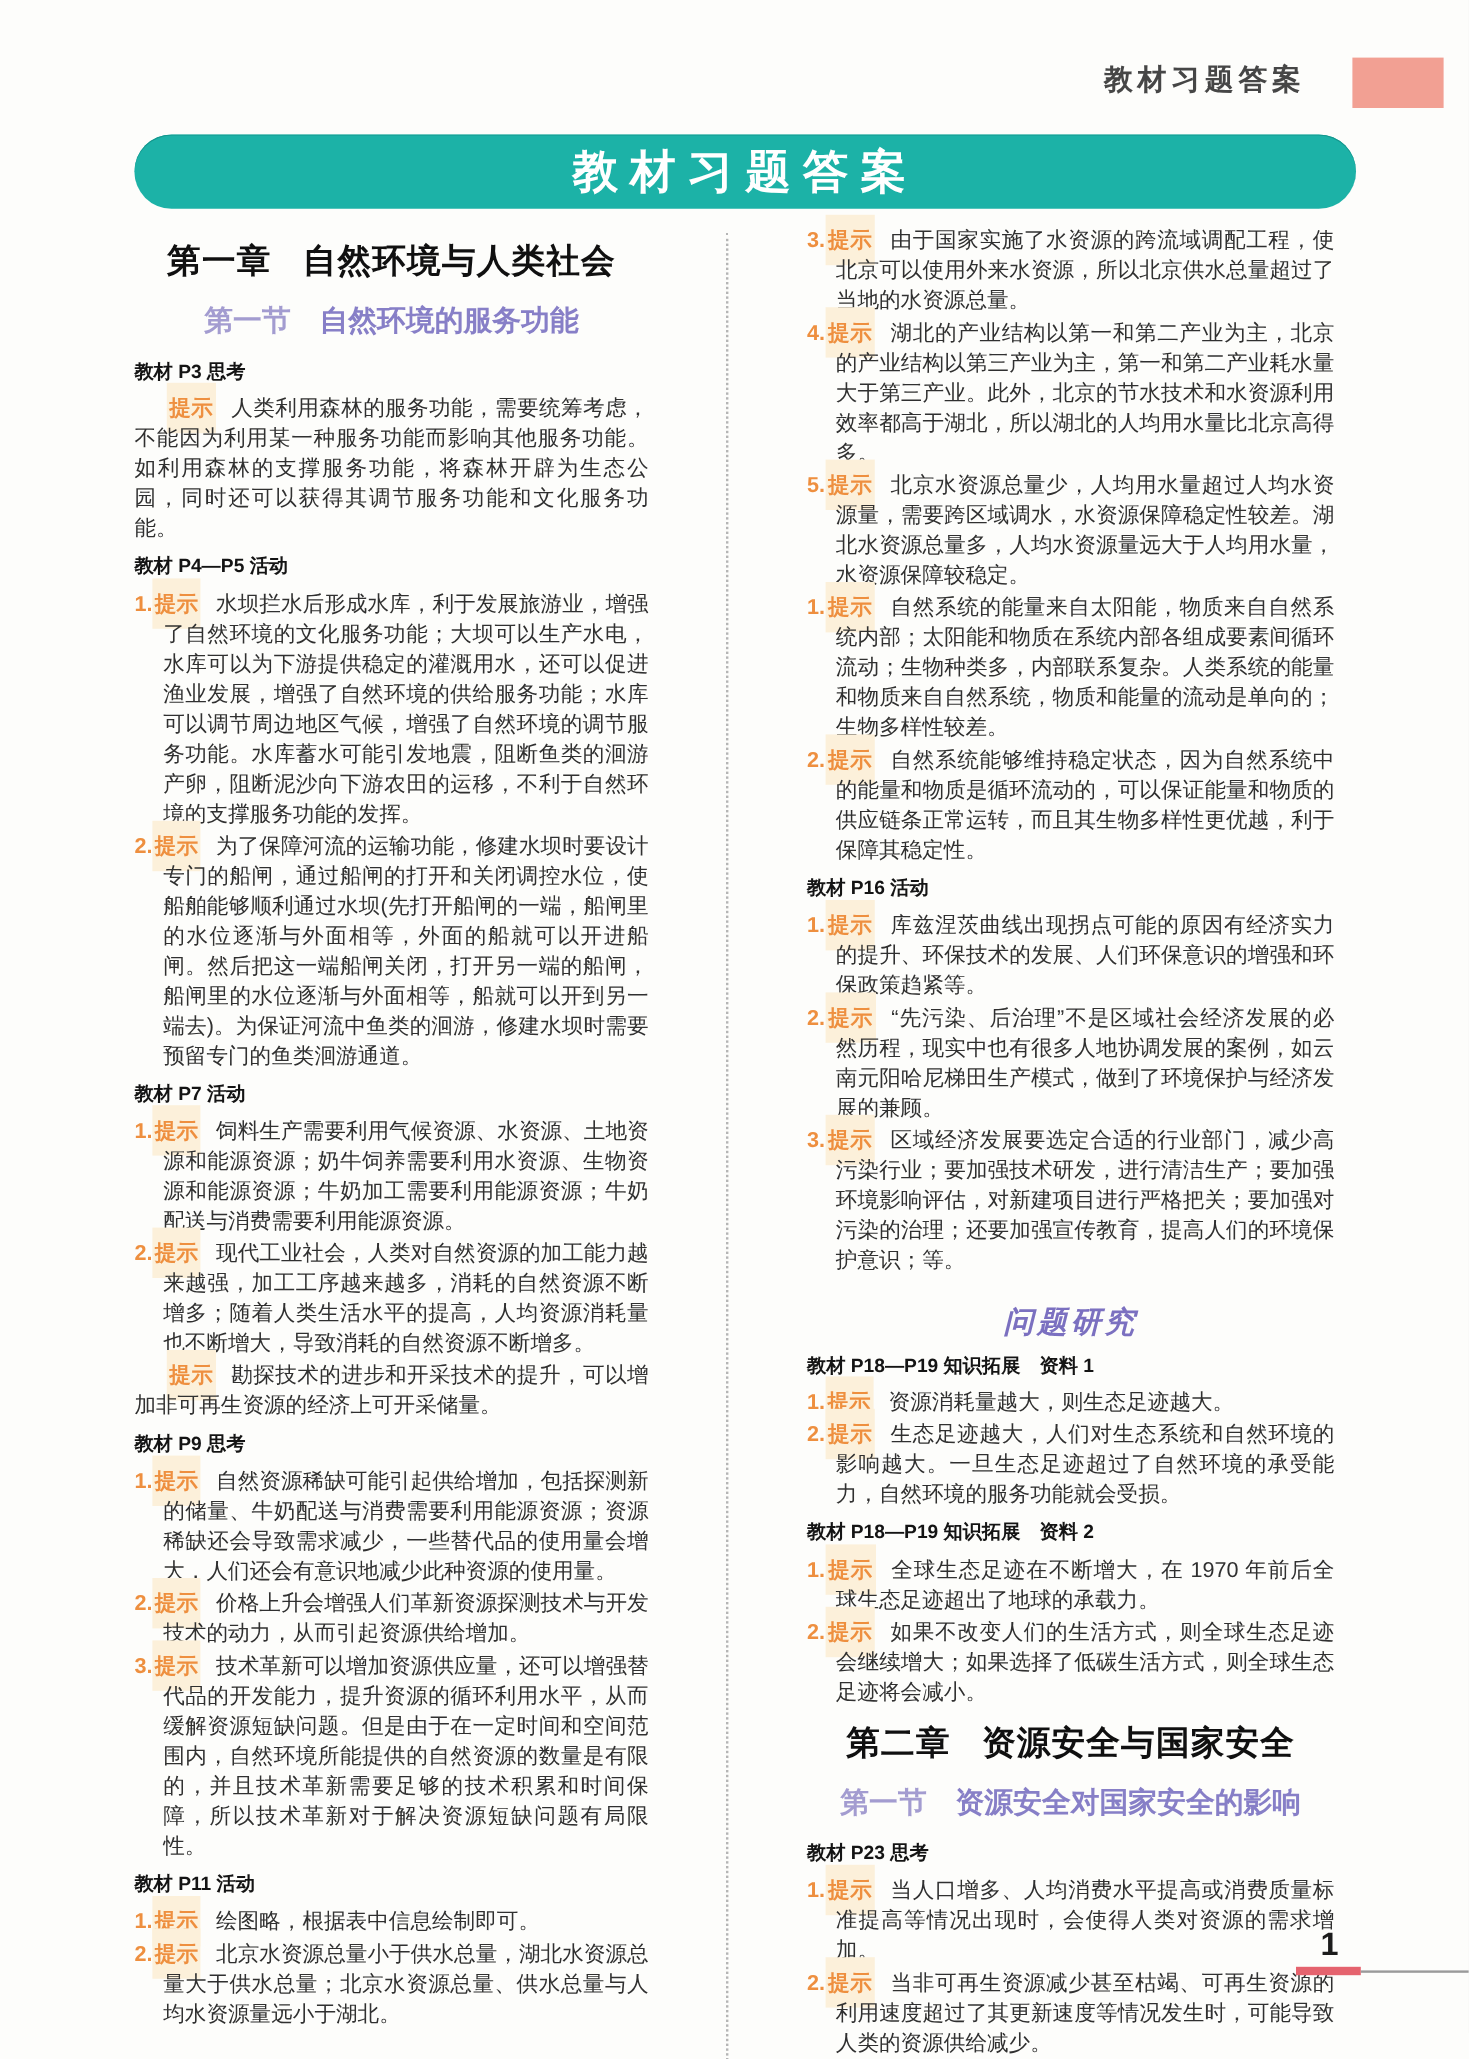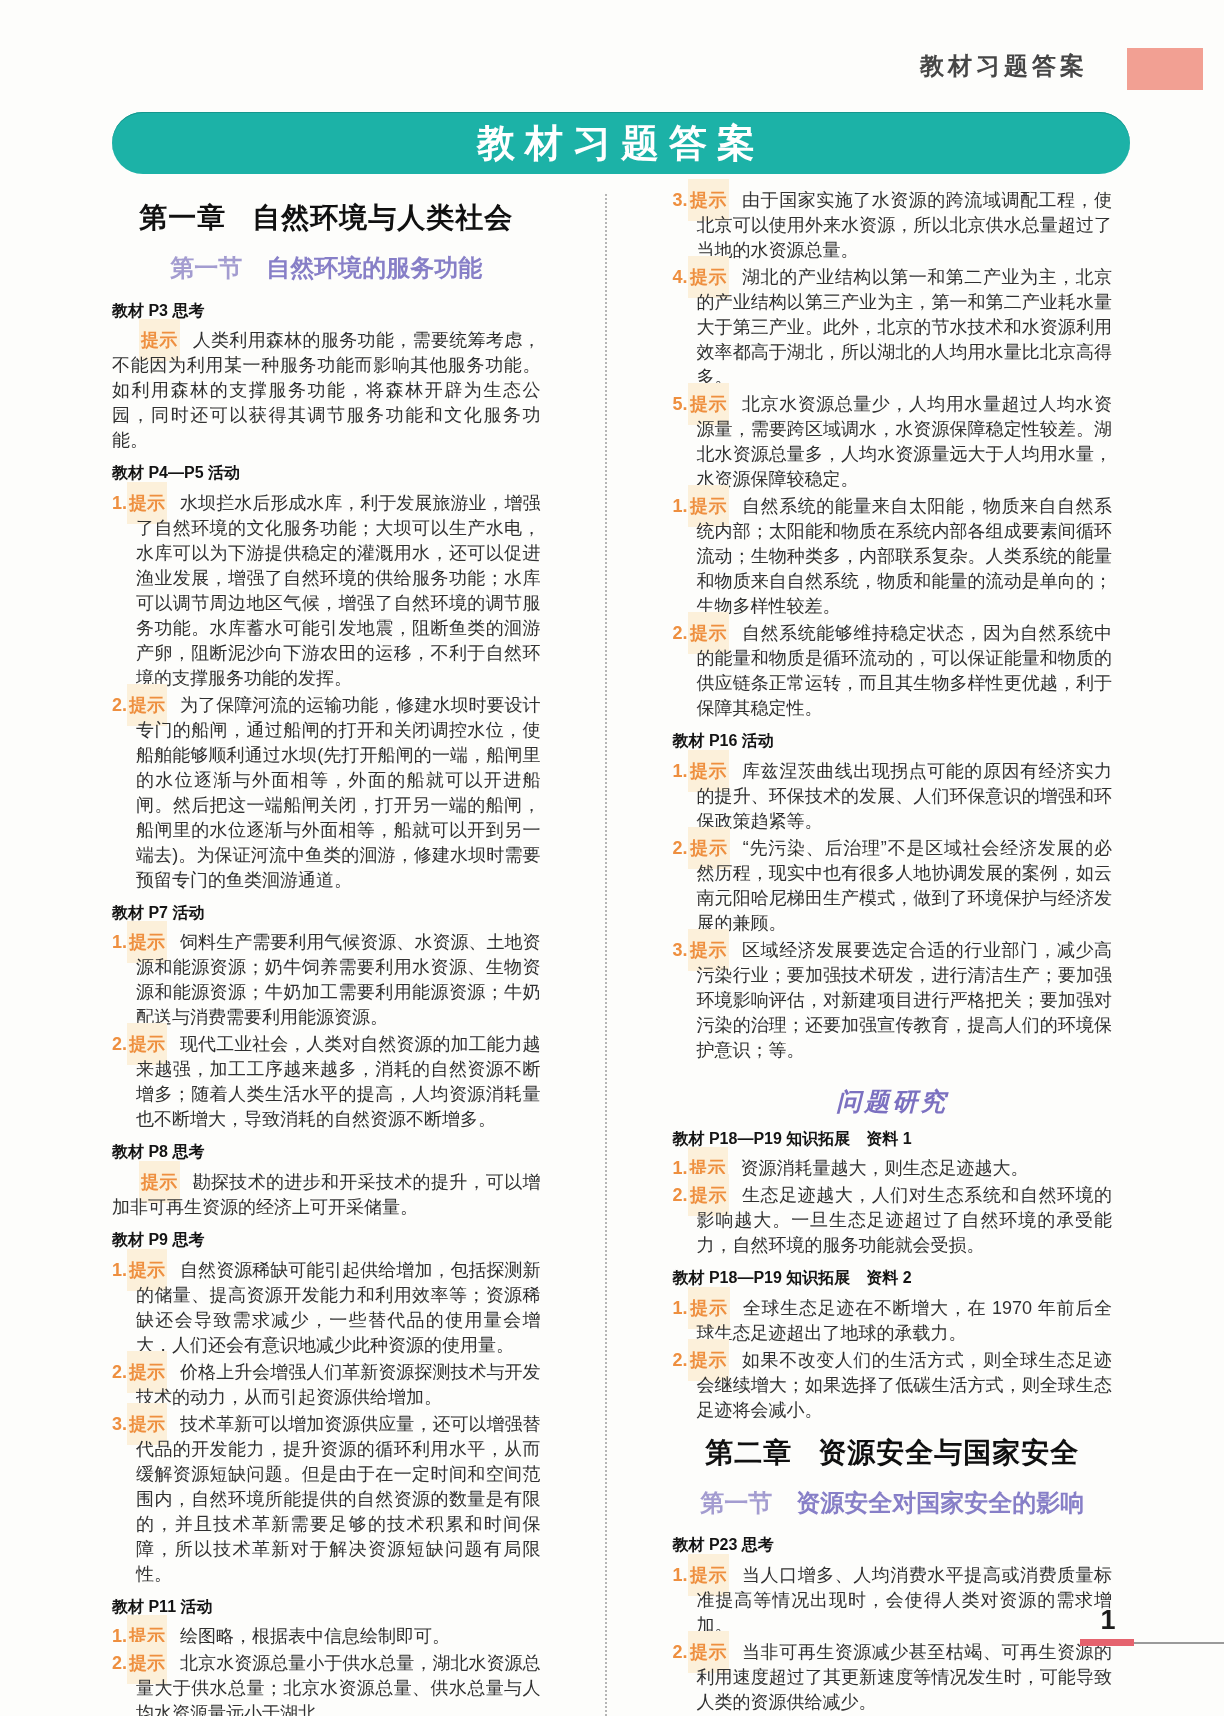--- a/index.html
+++ b/index.html
@@ -105,24 +105,23 @@
         <div class="chapter-title"><span class="chapter-prefix">第一章</span><span class="chapter-text">自然环境与人类社会</span></div>
         <div class="section-title"><span class="section-prefix">第一节</span><span class="section-text">自然环境的服务功能</span></div>
         <div class="subheader">教材 P3 思考</div>
         <div class="tip plain"><span class="tip-label">提示</span><span class="tip-text">人类利用森林的服务功能，需要统筹考虑，不能因为利用某一种服务功能而影响其他服务功能。如利用森林的支撑服务功能，将森林开辟为生态公园，同时还可以获得其调节服务功能和文化服务功能。</span></div>
         <div class="subheader">教材 P4—P5 活动</div>
         <div class="tip numbered"><span class="tip-number">1.</span><span class="tip-label">提示</span><span class="tip-text">水坝拦水后形成水库，利于发展旅游业，增强了自然环境的文化服务功能；大坝可以生产水电，水库可以为下游提供稳定的灌溉用水，还可以促进渔业发展，增强了自然环境的供给服务功能；水库可以调节周边地区气候，增强了自然环境的调节服务功能。水库蓄水可能引发地震，阻断鱼类的洄游产卵，阻断泥沙向下游农田的运移，不利于自然环境的支撑服务功能的发挥。</span></div>
         <div class="tip numbered"><span class="tip-number">2.</span><span class="tip-label">提示</span><span class="tip-text">为了保障河流的运输功能，修建水坝时要设计专门的船闸，通过船闸的打开和关闭调控水位，使船舶能够顺利通过水坝(先打开船闸的一端，船闸里的水位逐渐与外面相等，外面的船就可以开进船闸。然后把这一端船闸关闭，打开另一端的船闸，船闸里的水位逐渐与外面相等，船就可以开到另一端去)。为保证河流中鱼类的洄游，修建水坝时需要预留专门的鱼类洄游通道。</span></div>
         <div class="subheader">教材 P7 活动</div>
         <div class="tip numbered"><span class="tip-number">1.</span><span class="tip-label">提示</span><span class="tip-text">饲料生产需要利用气候资源、水资源、土地资源和能源资源；奶牛饲养需要利用水资源、生物资源和能源资源；牛奶加工需要利用能源资源；牛奶配送与消费需要利用能源资源。</span></div>
         <div class="tip numbered"><span class="tip-number">2.</span><span class="tip-label">提示</span><span class="tip-text">现代工业社会，人类对自然资源的加工能力越来越强，加工工序越来越多，消耗的自然资源不断增多；随着人类生活水平的提高，人均资源消耗量也不断增大，导致消耗的自然资源不断增多。</span></div>
-        <div class="subheader">教材 P8 思考</div>
         <div class="tip plain"><span class="tip-label">提示</span><span class="tip-text">勘探技术的进步和开采技术的提升，可以增加非可再生资源的经济上可开采储量。</span></div>
         <div class="subheader">教材 P9 思考</div>
-        <div class="tip numbered"><span class="tip-number">1.</span><span class="tip-label">提示</span><span class="tip-text">自然资源稀缺可能引起供给增加，包括探测新的储量、提高资源开发能力和利用效率等；资源稀缺还会导致需求减少，一些替代品的使用量会增大，人们还会有意识地减少此种资源的使用量。</span></div>
+        <div class="tip numbered"><span class="tip-number">1.</span><span class="tip-label">提示</span><span class="tip-text">自然资源稀缺可能引起供给增加，包括探测新的储量、牛奶配送与消费需要利用能源资源；资源稀缺还会导致需求减少，一些替代品的使用量会增大，人们还会有意识地减少此种资源的使用量。</span></div>
         <div class="tip numbered"><span class="tip-number">2.</span><span class="tip-label">提示</span><span class="tip-text">价格上升会增强人们革新资源探测技术与开发技术的动力，从而引起资源供给增加。</span></div>
         <div class="tip numbered"><span class="tip-number">3.</span><span class="tip-label">提示</span><span class="tip-text">技术革新可以增加资源供应量，还可以增强替代品的开发能力，提升资源的循环利用水平，从而缓解资源短缺问题。但是由于在一定时间和空间范围内，自然环境所能提供的自然资源的数量是有限的，并且技术革新需要足够的技术积累和时间保障，所以技术革新对于解决资源短缺问题有局限性。</span></div>
         <div class="subheader">教材 P11 活动</div>
         <div class="tip numbered"><span class="tip-number">1.</span><span class="tip-label">提示</span><span class="tip-text">绘图略，根据表中信息绘制即可。</span></div>
         <div class="tip numbered"><span class="tip-number">2.</span><span class="tip-label">提示</span><span class="tip-text">北京水资源总量小于供水总量，湖北水资源总量大于供水总量；北京水资源总量、供水总量与人均水资源量远小于湖北。</span></div>
       </div>
     <div class="divider"></div>
     <div class="column right">
         <div class="tip numbered"><span class="tip-number">3.</span><span class="tip-label">提示</span><span class="tip-text">由于国家实施了水资源的跨流域调配工程，使北京可以使用外来水资源，所以北京供水总量超过了当地的水资源总量。</span></div>
         <div class="tip numbered"><span class="tip-number">4.</span><span class="tip-label">提示</span><span class="tip-text">湖北的产业结构以第一和第二产业为主，北京的产业结构以第三产业为主，第一和第二产业耗水量大于第三产业。此外，北京的节水技术和水资源利用效率都高于湖北，所以湖北的人均用水量比北京高得多。</span></div>

